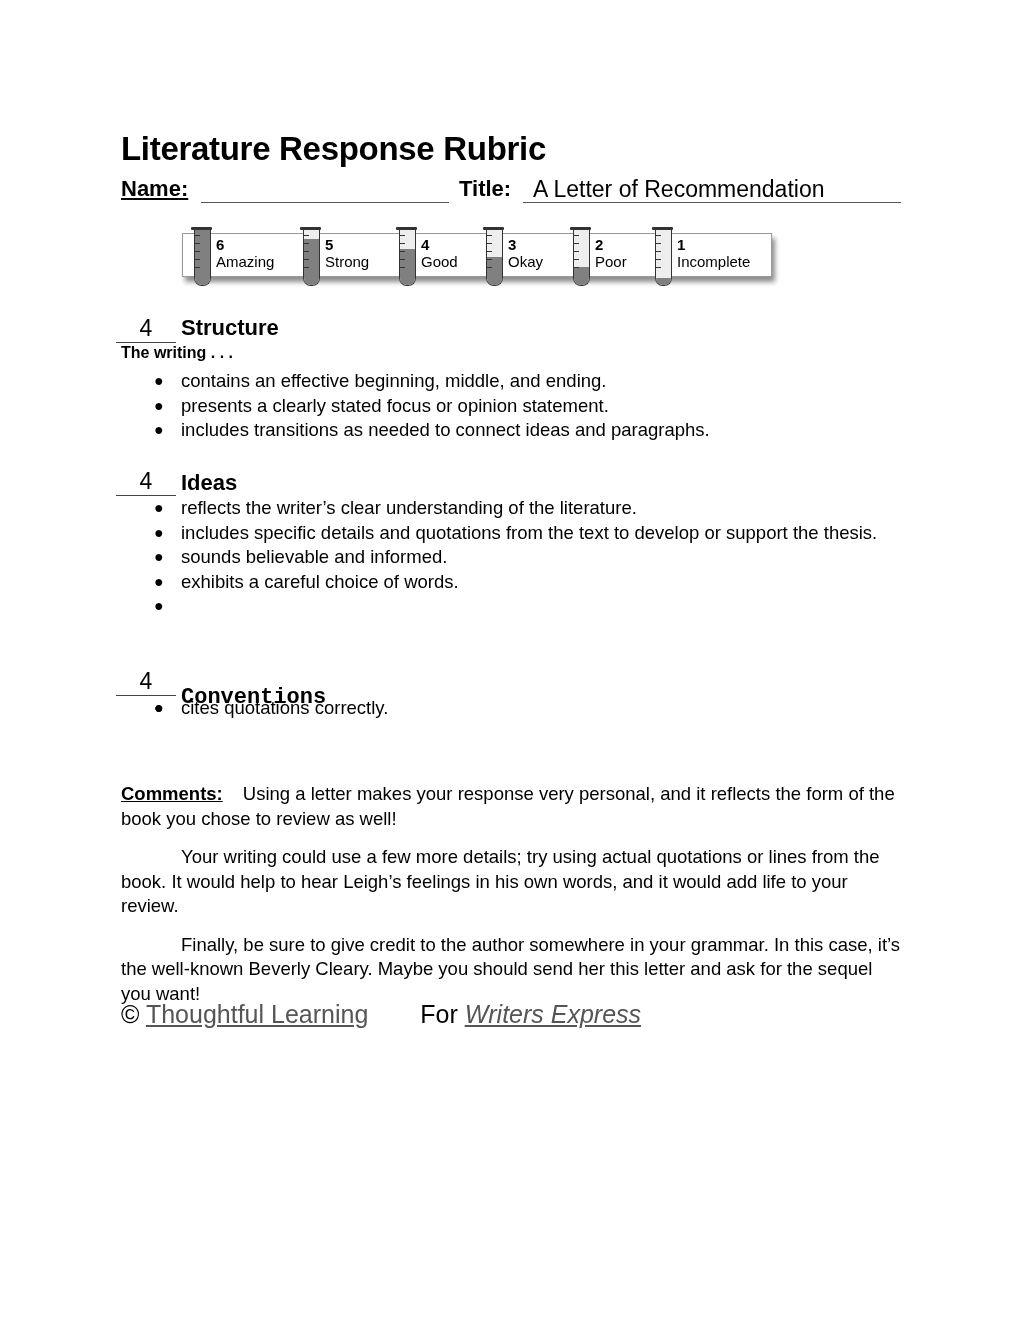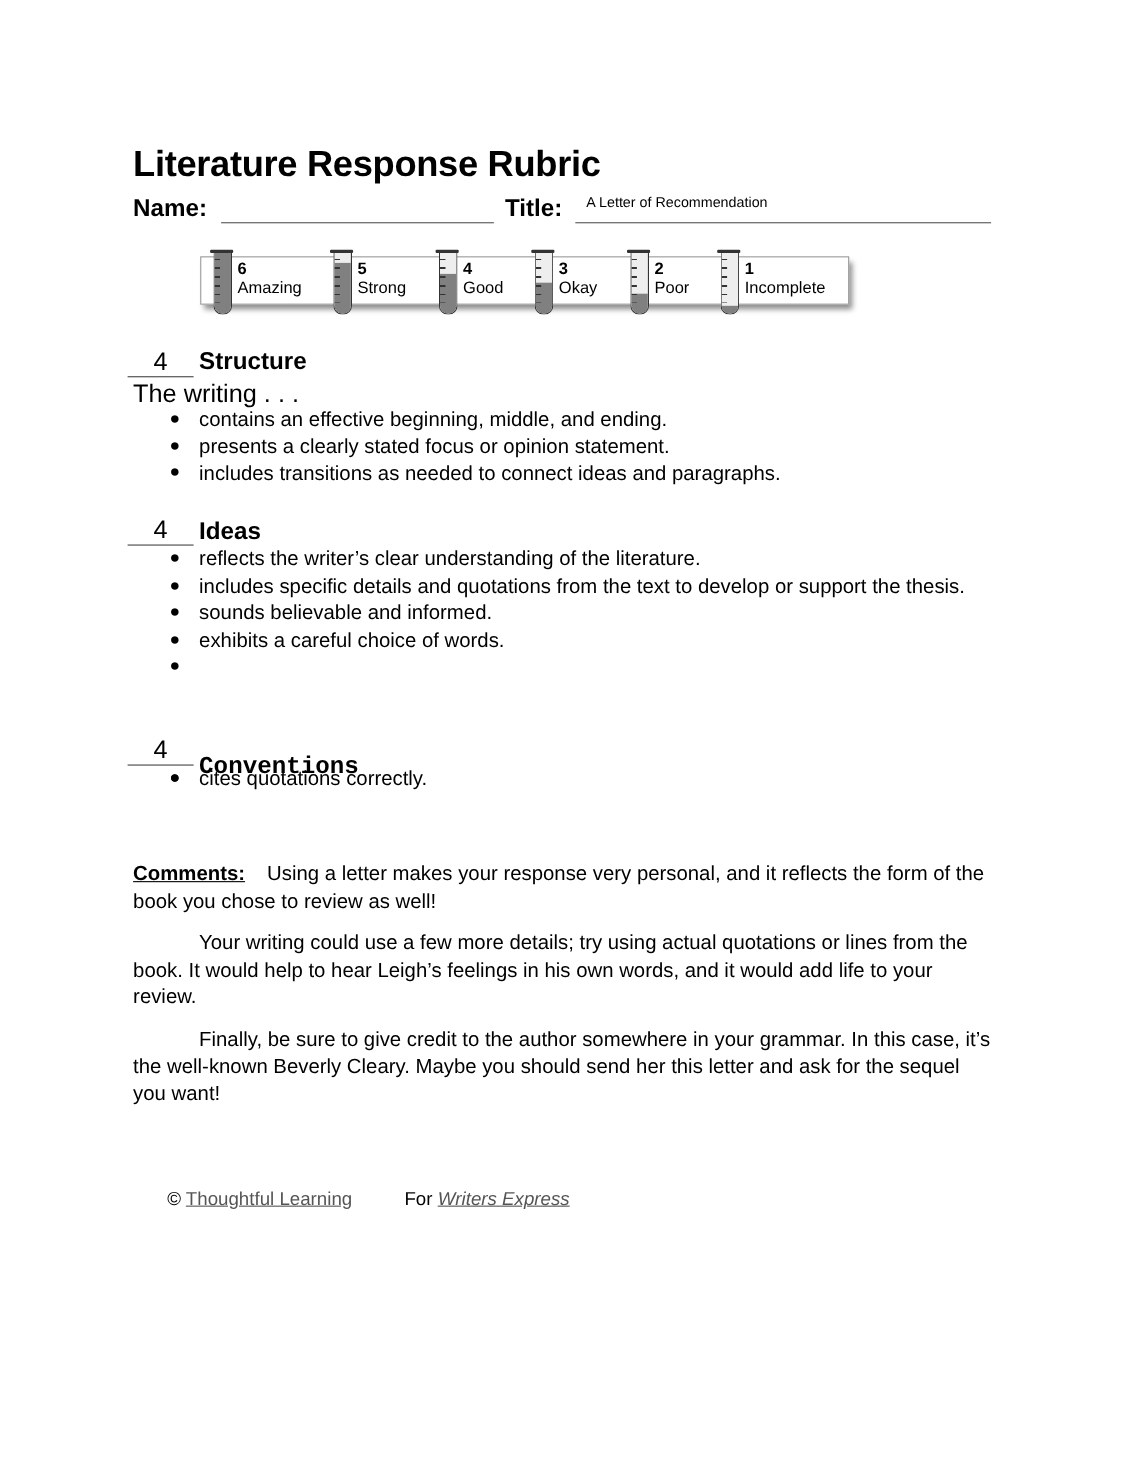--- a/index.html
+++ b/index.html
@@ -39,21 +39,21 @@
     }
     .field-line {
       position: absolute;
       top: 32px;
       height: 0;
       border-bottom: 1.5px solid #555;
     }
     .field-value {
       position: absolute;
       top: 6px;
-      font-size: 13px;
+      font-size: 23px;
     }
     
     .scale-strip {
       position: absolute;
       left: 182px;
       top: 229px;
       width: 600px;
       height: 60px;
     }
     .scale-band {
@@ -144,21 +144,22 @@
       left: 65px;
       top: 1px;
       font-size: 22px;
       font-weight: bold;
       margin: 0;
     }
     .section-intro {
       position: absolute;
       left: 5px;
       top: 30px;
-      font-size: 23px;
+      font-size: 16px;
+      font-weight: bold;
     }
     .bullet-list {
       position: absolute;
       left: 0;
       margin: 0;
       padding: 0;
       list-style: none;
       width: 790px;
     }
     .bullet-list li {
@@ -190,44 +191,43 @@
     }
     .comments-label {
       font-weight: bold;
       margin-right: 20px;
       text-decoration: underline;
     }
     
     .footer {
       position: absolute;
       left: 121px;
-      top: 1080px;
-      font-size: 17px;
+      top: 1000px;
+      font-size: 25px;
       color: #000;
-      margin-left: 31px;
     }
     .footer a {
       color: #555;
       text-decoration: underline;
     }
     .footer .spacer {
       display: inline-block;
       width: 38px;
     }
     .footer em {
       font-style: italic;
     }
   </style>
 </head>
 <body>
 
 <h1 class="page-title">Literature Response Rubric</h1>
 
 <div class="field-row">
-  <span class="field-label" style="left:0;">Name:</span>
+  <span class="field-label" style="left:0;text-decoration:underline;">Name:</span>
   <div class="field-line" style="left:80px; width:248px;"></div>
   <span class="field-value" style="left:80px;"></span>
   <span class="field-label" style="left:338px;">Title:</span>
   <div class="field-line" style="left:402px; width:378px;"></div>
   <span class="field-value" style="left:412px;">A Letter of Recommendation</span>
 </div>
 
 <div class="scale-strip">
   <div class="scale-band"></div>
 

